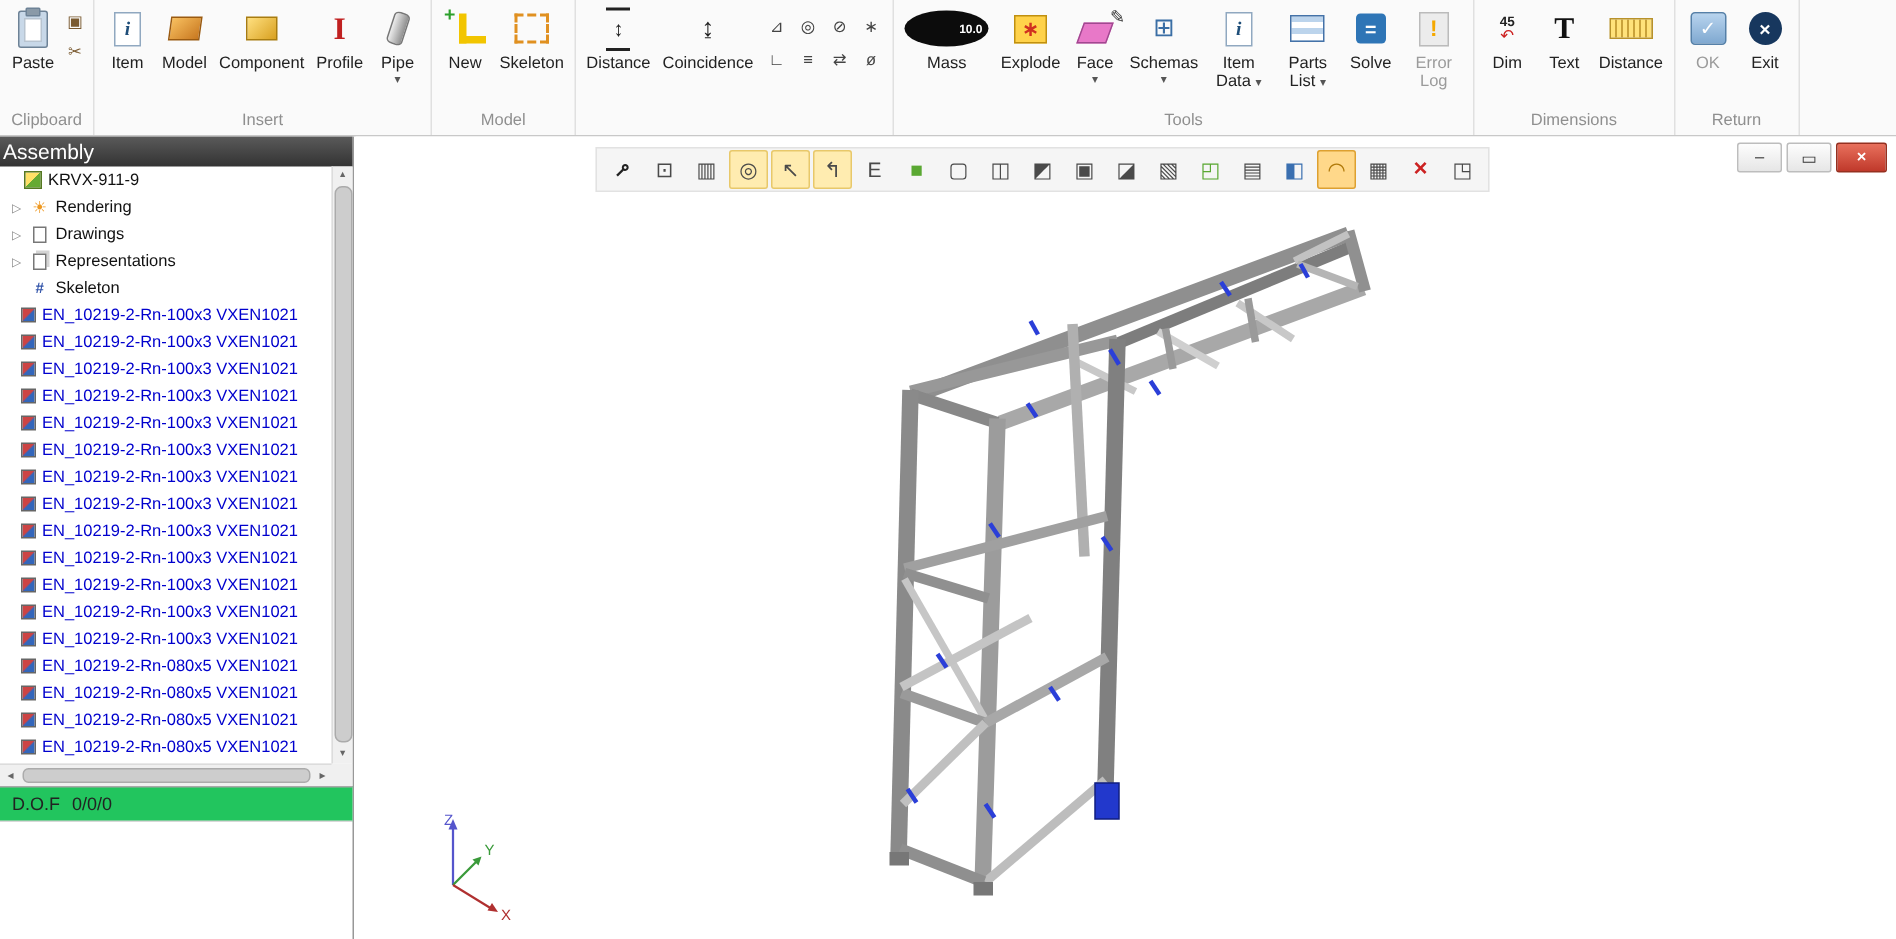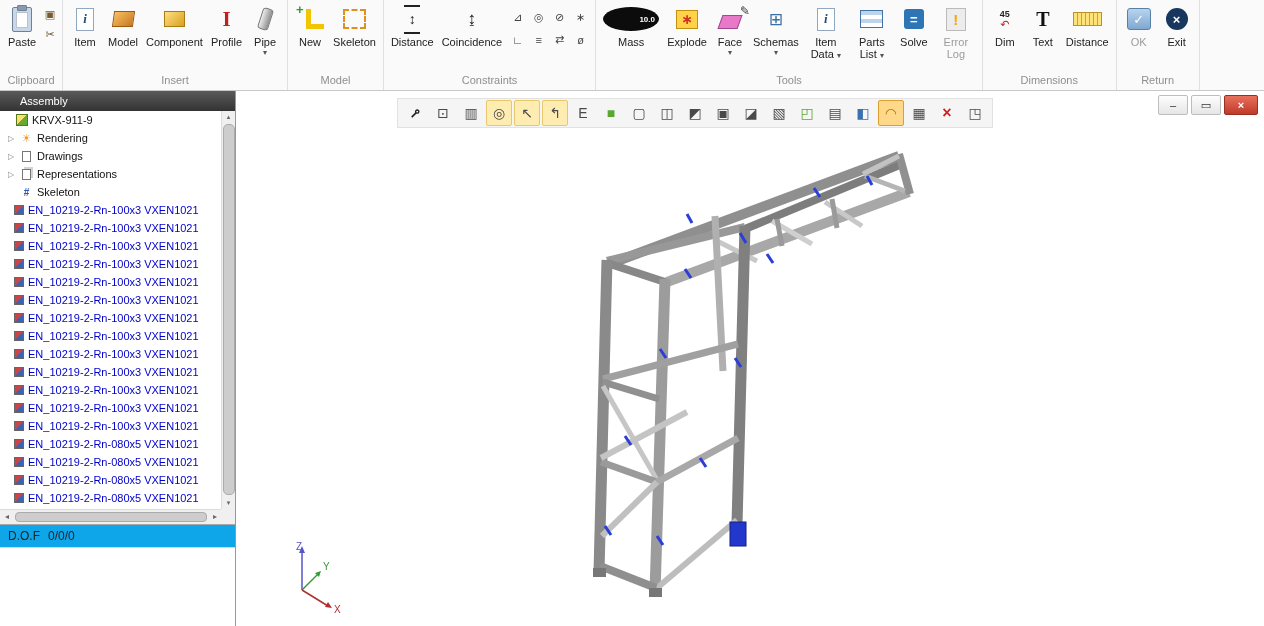--- a/index.html
+++ b/index.html
@@ -54,21 +54,21 @@
   .ic-dim{display:flex;flex-direction:column;align-items:center;line-height:10px;}
   .dimnum{font-size:9px;font-weight:bold;color:#222;}
   .dimarc{font-size:11px;color:#cc2020;}
   .ic-text{font:700 20px "Liberation Serif","DejaVu Serif",serif;color:#111;}
   .ic-ruler{width:27px;height:12px;border:1px solid #b8922a;background:repeating-linear-gradient(90deg,#ffe27a 0 3px,#c9a23a 3px 4px);}
   .ic-ok{width:22px;height:20px;border-radius:3px;background:linear-gradient(#b8d4ee,#7fa8d0);border:1px solid #5580a8;color:#fff;font-size:13px;display:flex;align-items:center;justify-content:center;}
   .ic-exit{width:22px;height:22px;border-radius:50%;background:#17375e;color:#fff;font-size:13px;font-weight:bold;display:flex;align-items:center;justify-content:center;}
 
   
   .leftpanel{position:absolute;left:0;top:91px;width:236px;bottom:0;background:#fff;border-right:1px solid #989898;box-sizing:border-box;}
-  .panel-header{height:20px;background:linear-gradient(#5a5a5a,#333);color:#fff;font-size:11px;line-height:20px;padding-left:20px;}
+  .panel-header{height:20px;background:linear-gradient(#5a5a5a,#333);color:#fff;font-size:14px;line-height:20px;padding-left:2px;}
   .tree{position:absolute;top:20px;left:0;right:14px;height:398px;overflow:hidden;font-size:11px;}
   .trow{height:18px;display:flex;align-items:center;gap:4px;white-space:nowrap;}
   .trow.root{padding-left:16px;}
   .trow.node{padding-left:6px;}
   .trow.part{margin-left:14px;}
   .expander{width:10px;font-size:8px;color:#888;text-align:center;}
   .noexp{width:10px;}
   .tlabel{color:#111;}
   .tlabel.blue{color:#0000CD;}
   .root-ic{width:12px;height:12px;background:linear-gradient(135deg,#ffe066 50%,#66aa33 50%);border:1px solid #557722;box-sizing:border-box;}
@@ -80,21 +80,21 @@
   .vscroll{position:absolute;top:20px;right:0;width:14px;height:398px;background:#f0f0f0;border-left:1px solid #dcdcdc;box-sizing:border-box;}
   .vthumb{position:absolute;top:13px;bottom:14px;left:1px;width:10px;background:#cdcdcd;border:1px solid #ababab;border-radius:5px;}
   .sarrow{position:absolute;left:0;width:13px;height:12px;text-align:center;font-size:7px;color:#666;line-height:12px;}
   .sarrow.up{top:0;} .sarrow.down{bottom:0;}
   .hscroll{position:absolute;top:418px;left:0;width:222px;height:15px;background:#f0f0f0;border-top:1px solid #dcdcdc;box-sizing:border-box;}
   .harrow{position:absolute;top:0;width:14px;height:14px;text-align:center;font-size:8px;color:#666;line-height:14px;}
   .harrow.left{left:0;} .harrow.right{right:0;}
   .hthumb{position:absolute;left:15px;right:15px;top:2px;bottom:2px;background:#cdcdcd;border:1px solid #ababab;border-radius:4px;}
   .corner{position:absolute;top:418px;right:0;width:14px;height:15px;background:#f0f0f0;}
   .dofbar{position:absolute;top:433px;left:0;right:0;height:24px;border-top:1px solid #a8a8a8;border-bottom:1px solid #d8d8d8;
-          display:flex;align-items:center;gap:8px;padding-left:8px;font-size:12px;background:#0ea5e9;box-sizing:border-box;}
+          display:flex;align-items:center;gap:8px;padding-left:8px;font-size:12px;background:#22c55e;box-sizing:border-box;}
 
   
   .viewport{position:absolute;left:237px;top:91px;right:0;bottom:0;background:#fff;}
   .vp-toolbar{position:absolute;left:160px;top:7px;height:28px;display:flex;align-items:center;gap:2px;
               background:#f5f5f5;border:1px solid #e2e2e2;padding:0 4px;}
   .vt{width:24px;height:24px;display:flex;align-items:center;justify-content:center;font-size:14px;color:#4a4a4a;
       border:1px solid transparent;border-radius:2px;cursor:default;}
   .vt.hl{background:#ffecb0;border-color:#e8c86a;}
   .vt.hl2{background:#ffd88a;border-color:#dda030;}
   .vt.hl2 .vt-g{color:#b07808;font-weight:bold;}
@@ -213,21 +213,20 @@
             <span class="cmini">∗</span>
           </div>
           <div class="crow">
             <span class="cmini">∟</span>
             <span class="cmini">≡</span>
             <span class="cmini">⇄</span>
             <span class="cmini">ø</span>
           </div>
         </div>
       </div>
-      <div class="rgroup-label">Constraints</div>
     </div>
 
     <div class="rgroup">
       <div class="rgroup-body">
         <div class="rbtn">
           <span class="ric">
               <span class="ic-mass">10.0</span>
             </span>
           <span class="lbl">Mass</span>
         </div>

